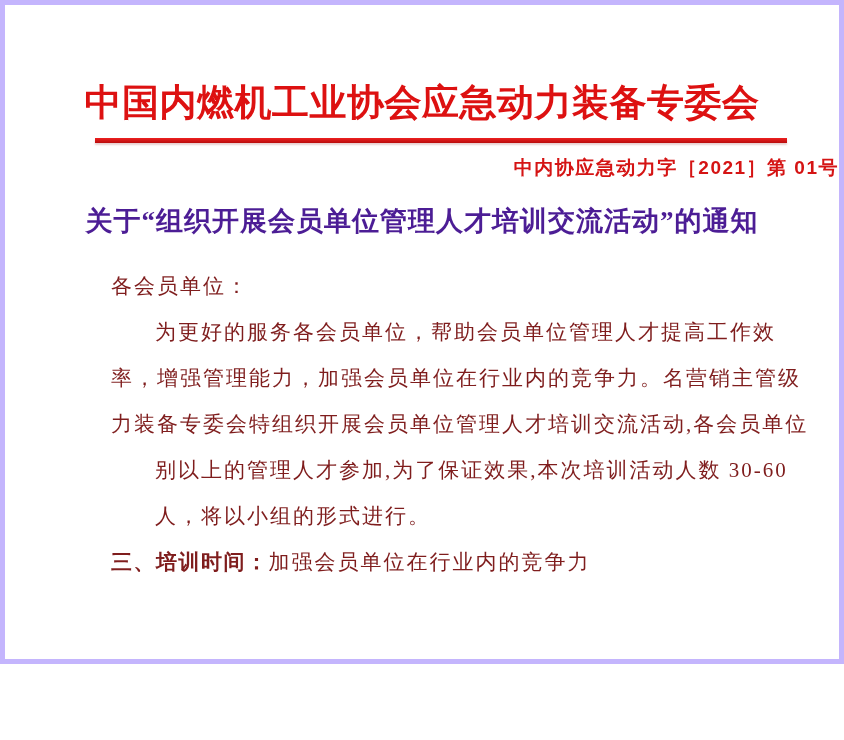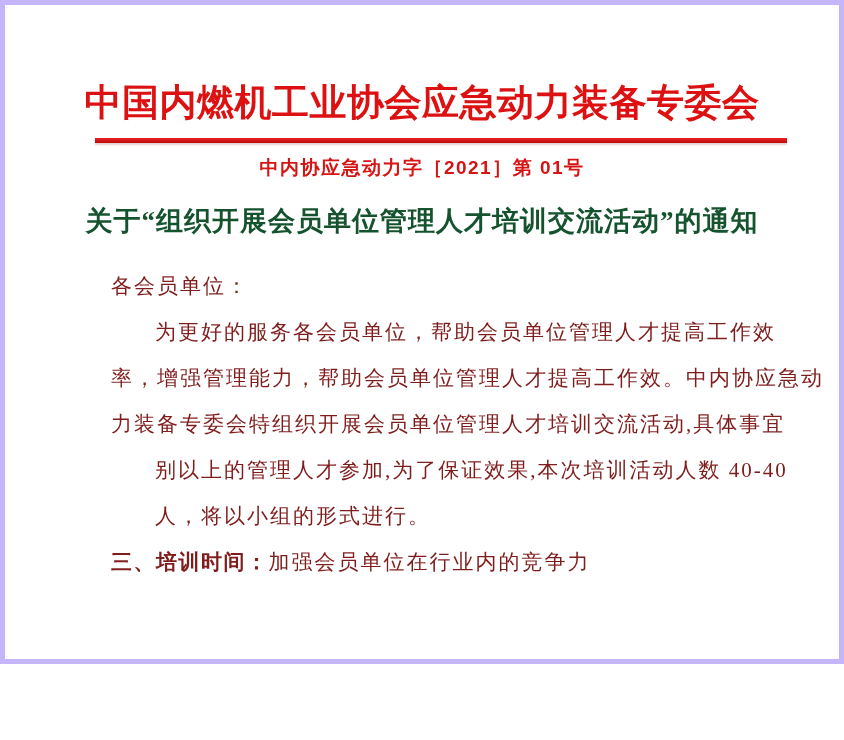--- a/index.html
+++ b/index.html
@@ -32,36 +32,36 @@
     white-space: nowrap;
   }
   .red-rule {
     height: 5px;
     margin: 13px 52px 0 90px;
     background: linear-gradient(#ee2020, #b90c0c);
     box-shadow: 0 2px 2px rgba(190, 120, 120, 0.35);
   }
   .doc-number {
     margin-top: 12px;
-    text-align: center;
+    text-align: right;
     font-family: "Liberation Sans", "DejaVu Sans", sans-serif;
     font-weight: 700;
     font-size: 19px;
     line-height: 26px;
     color: #d51414;
     letter-spacing: 1.5px;
     white-space: nowrap;
   }
   .notice-title {
     margin: 21px 0 0 0;
     text-align: center;
     font-weight: 700;
     font-size: 27px;
     line-height: 38px;
-    color: #14532d;
+    color: #4c1d95;
     letter-spacing: 1px;
     white-space: nowrap;
   }
   .body {
     margin-top: 23px;
     padding: 0 40px 0 106px;
     font-size: 21px;
     color: #7f1d1d;
     letter-spacing: 2px;
   }
@@ -92,24 +92,24 @@
 
     <div class="doc-number">中内协应急动力字［2021］第 01号</div>
 
     <h2 class="notice-title">关于“组织开展会员单位管理人才培训交流活动”的通知</h2>
 
     <div class="body">
 
       <div class="line">各会员单位：</div>
 
       <div class="line indent">为更好的服务各会员单位，帮助会员单位管理人才提高工作效</div>
-      <div class="line">率，增强管理能力，帮助会员单位管理人才提高工作效。中内协应急动</div>
-      <div class="line">力装备专委会特组织开展会员单位管理人才培训交流活动,具体事宜</div>
+      <div class="line">率，增强管理能力，加强会员单位在行业内的竞争力。名营销主管级</div>
+      <div class="line">力装备专委会特组织开展会员单位管理人才培训交流活动,各会员单位</div>
 
-      <div class="line indent">别以上的管理人才参加,为了保证效果,本次培训活动人数 40-40</div>
+      <div class="line indent">别以上的管理人才参加,为了保证效果,本次培训活动人数 30-60</div>
       <div class="line indent">人，将以小组的形式进行。</div>
 
 
       <div class="line">
         <span class="b">三、培训时间：</span><span>加强会员单位在行业内的竞争力</span>
       </div>
 
     </div>
   </div>
 </div>

